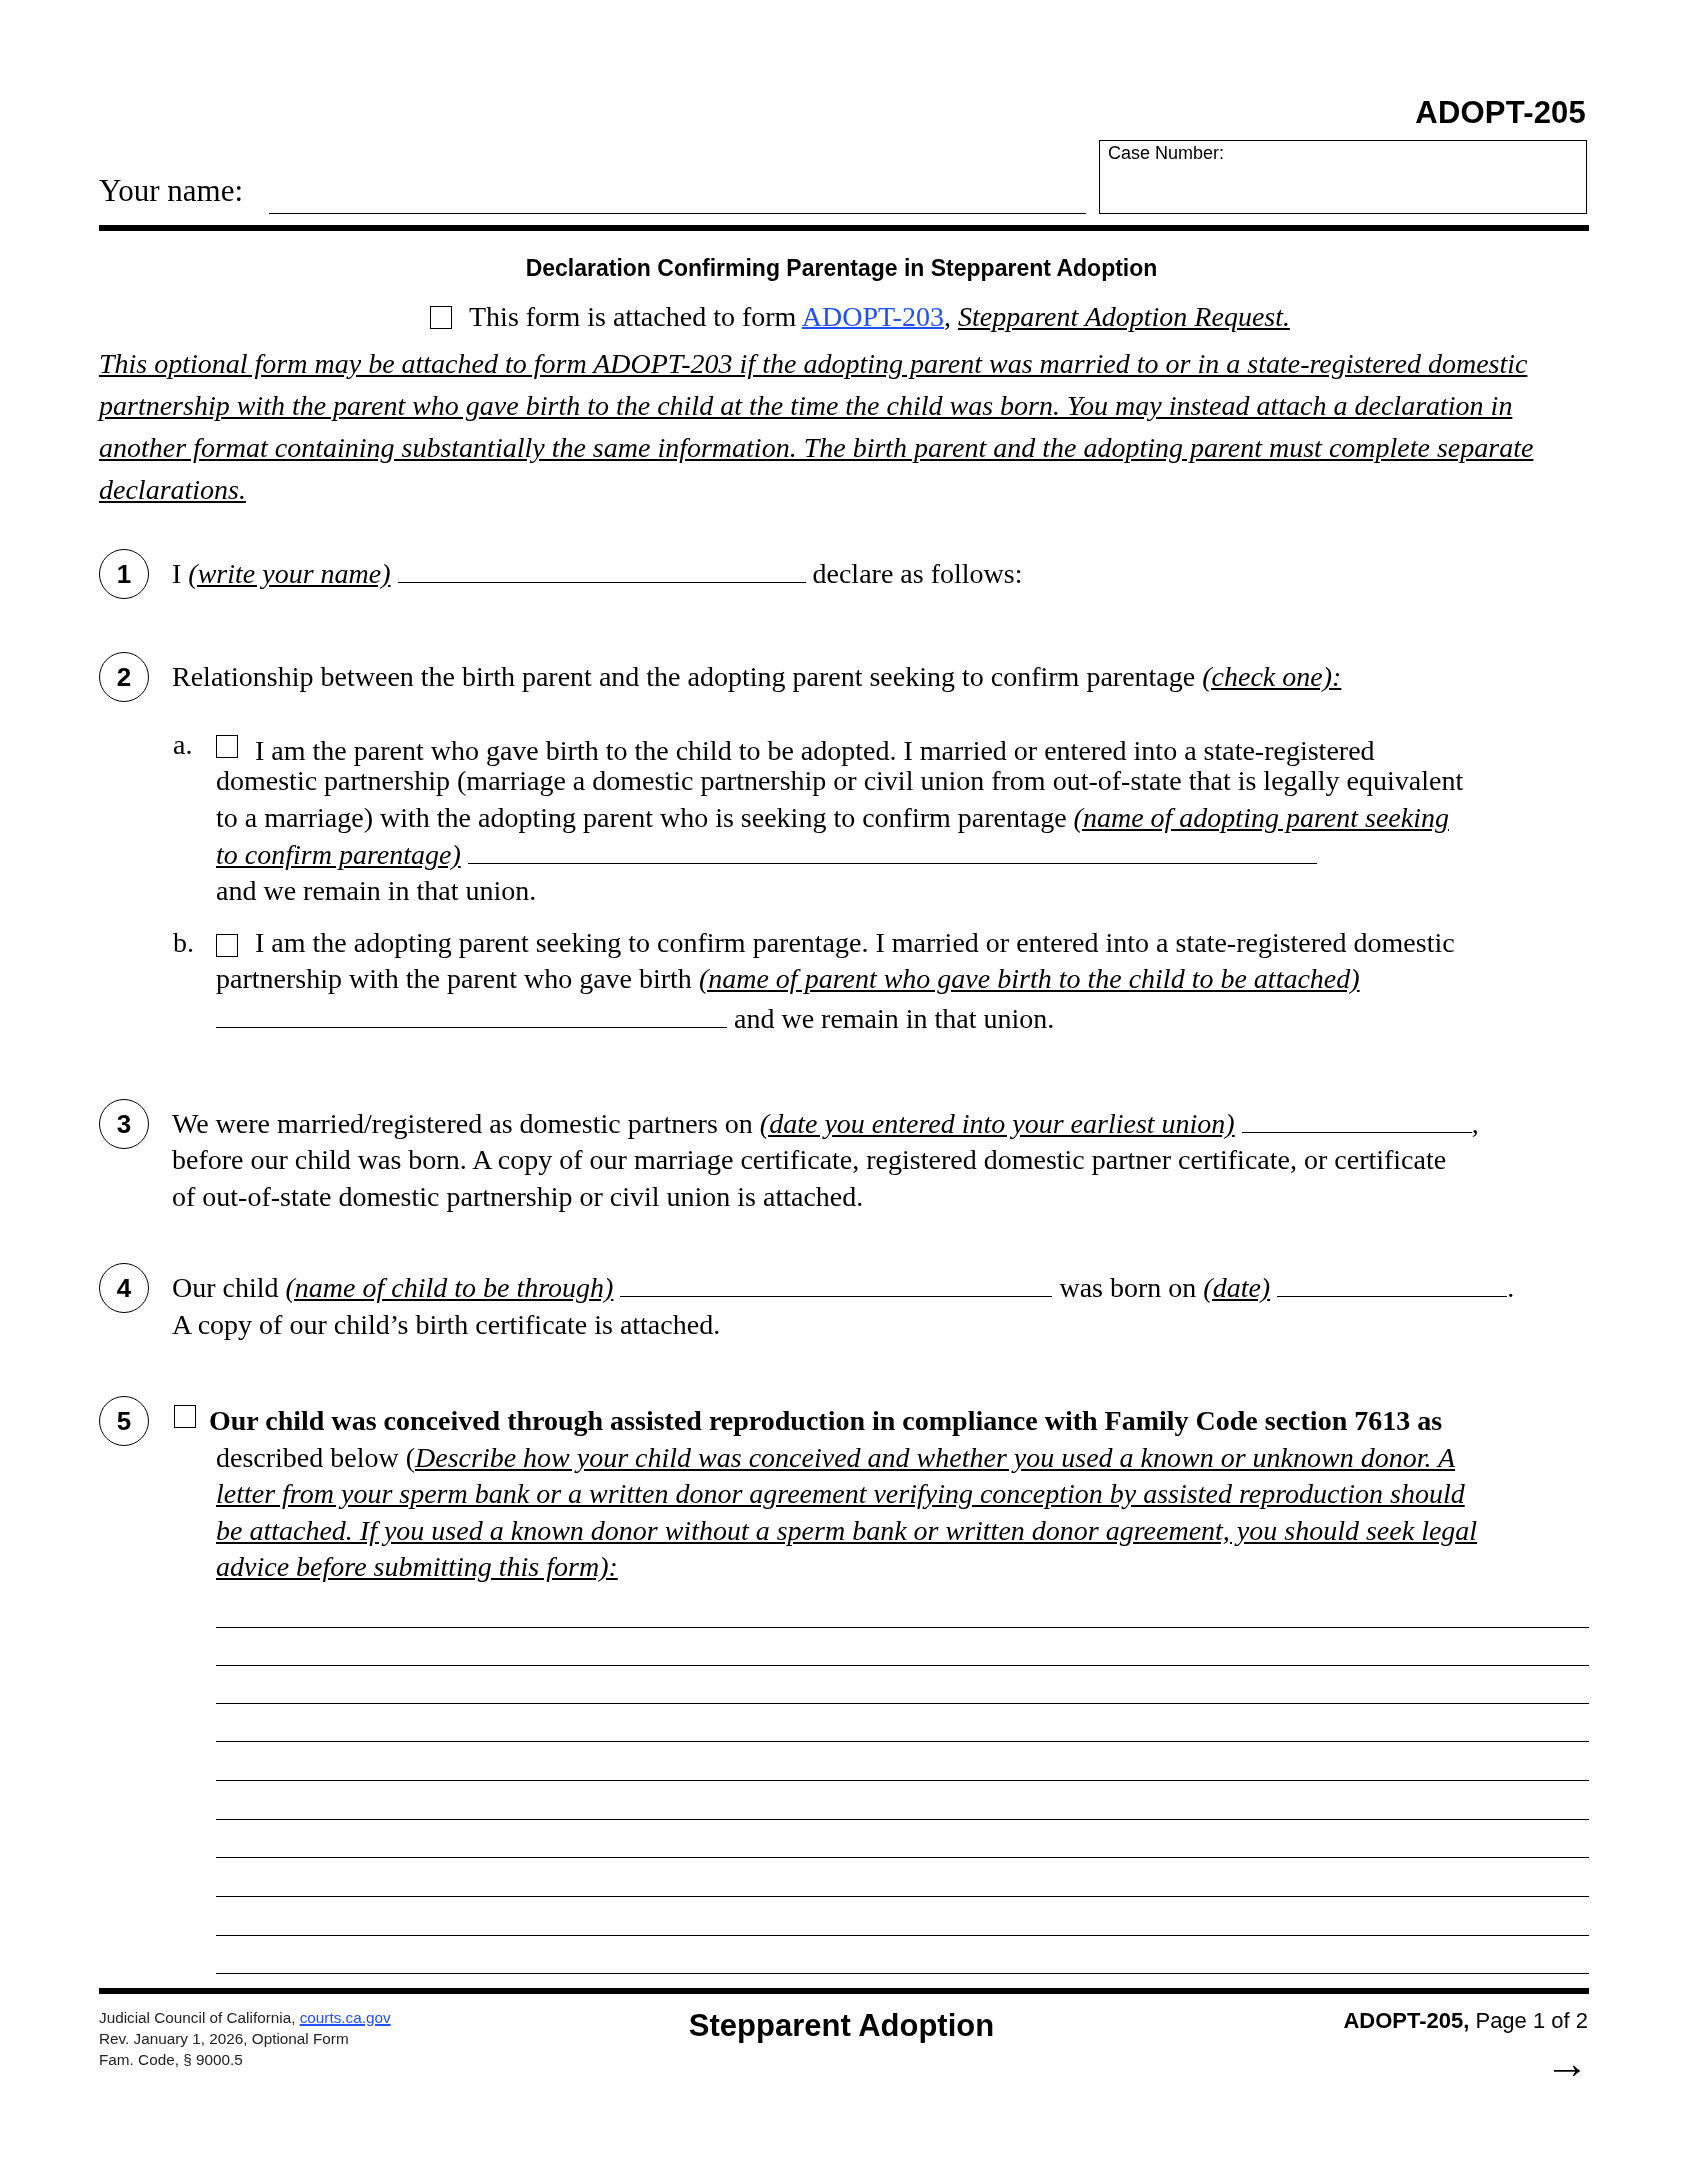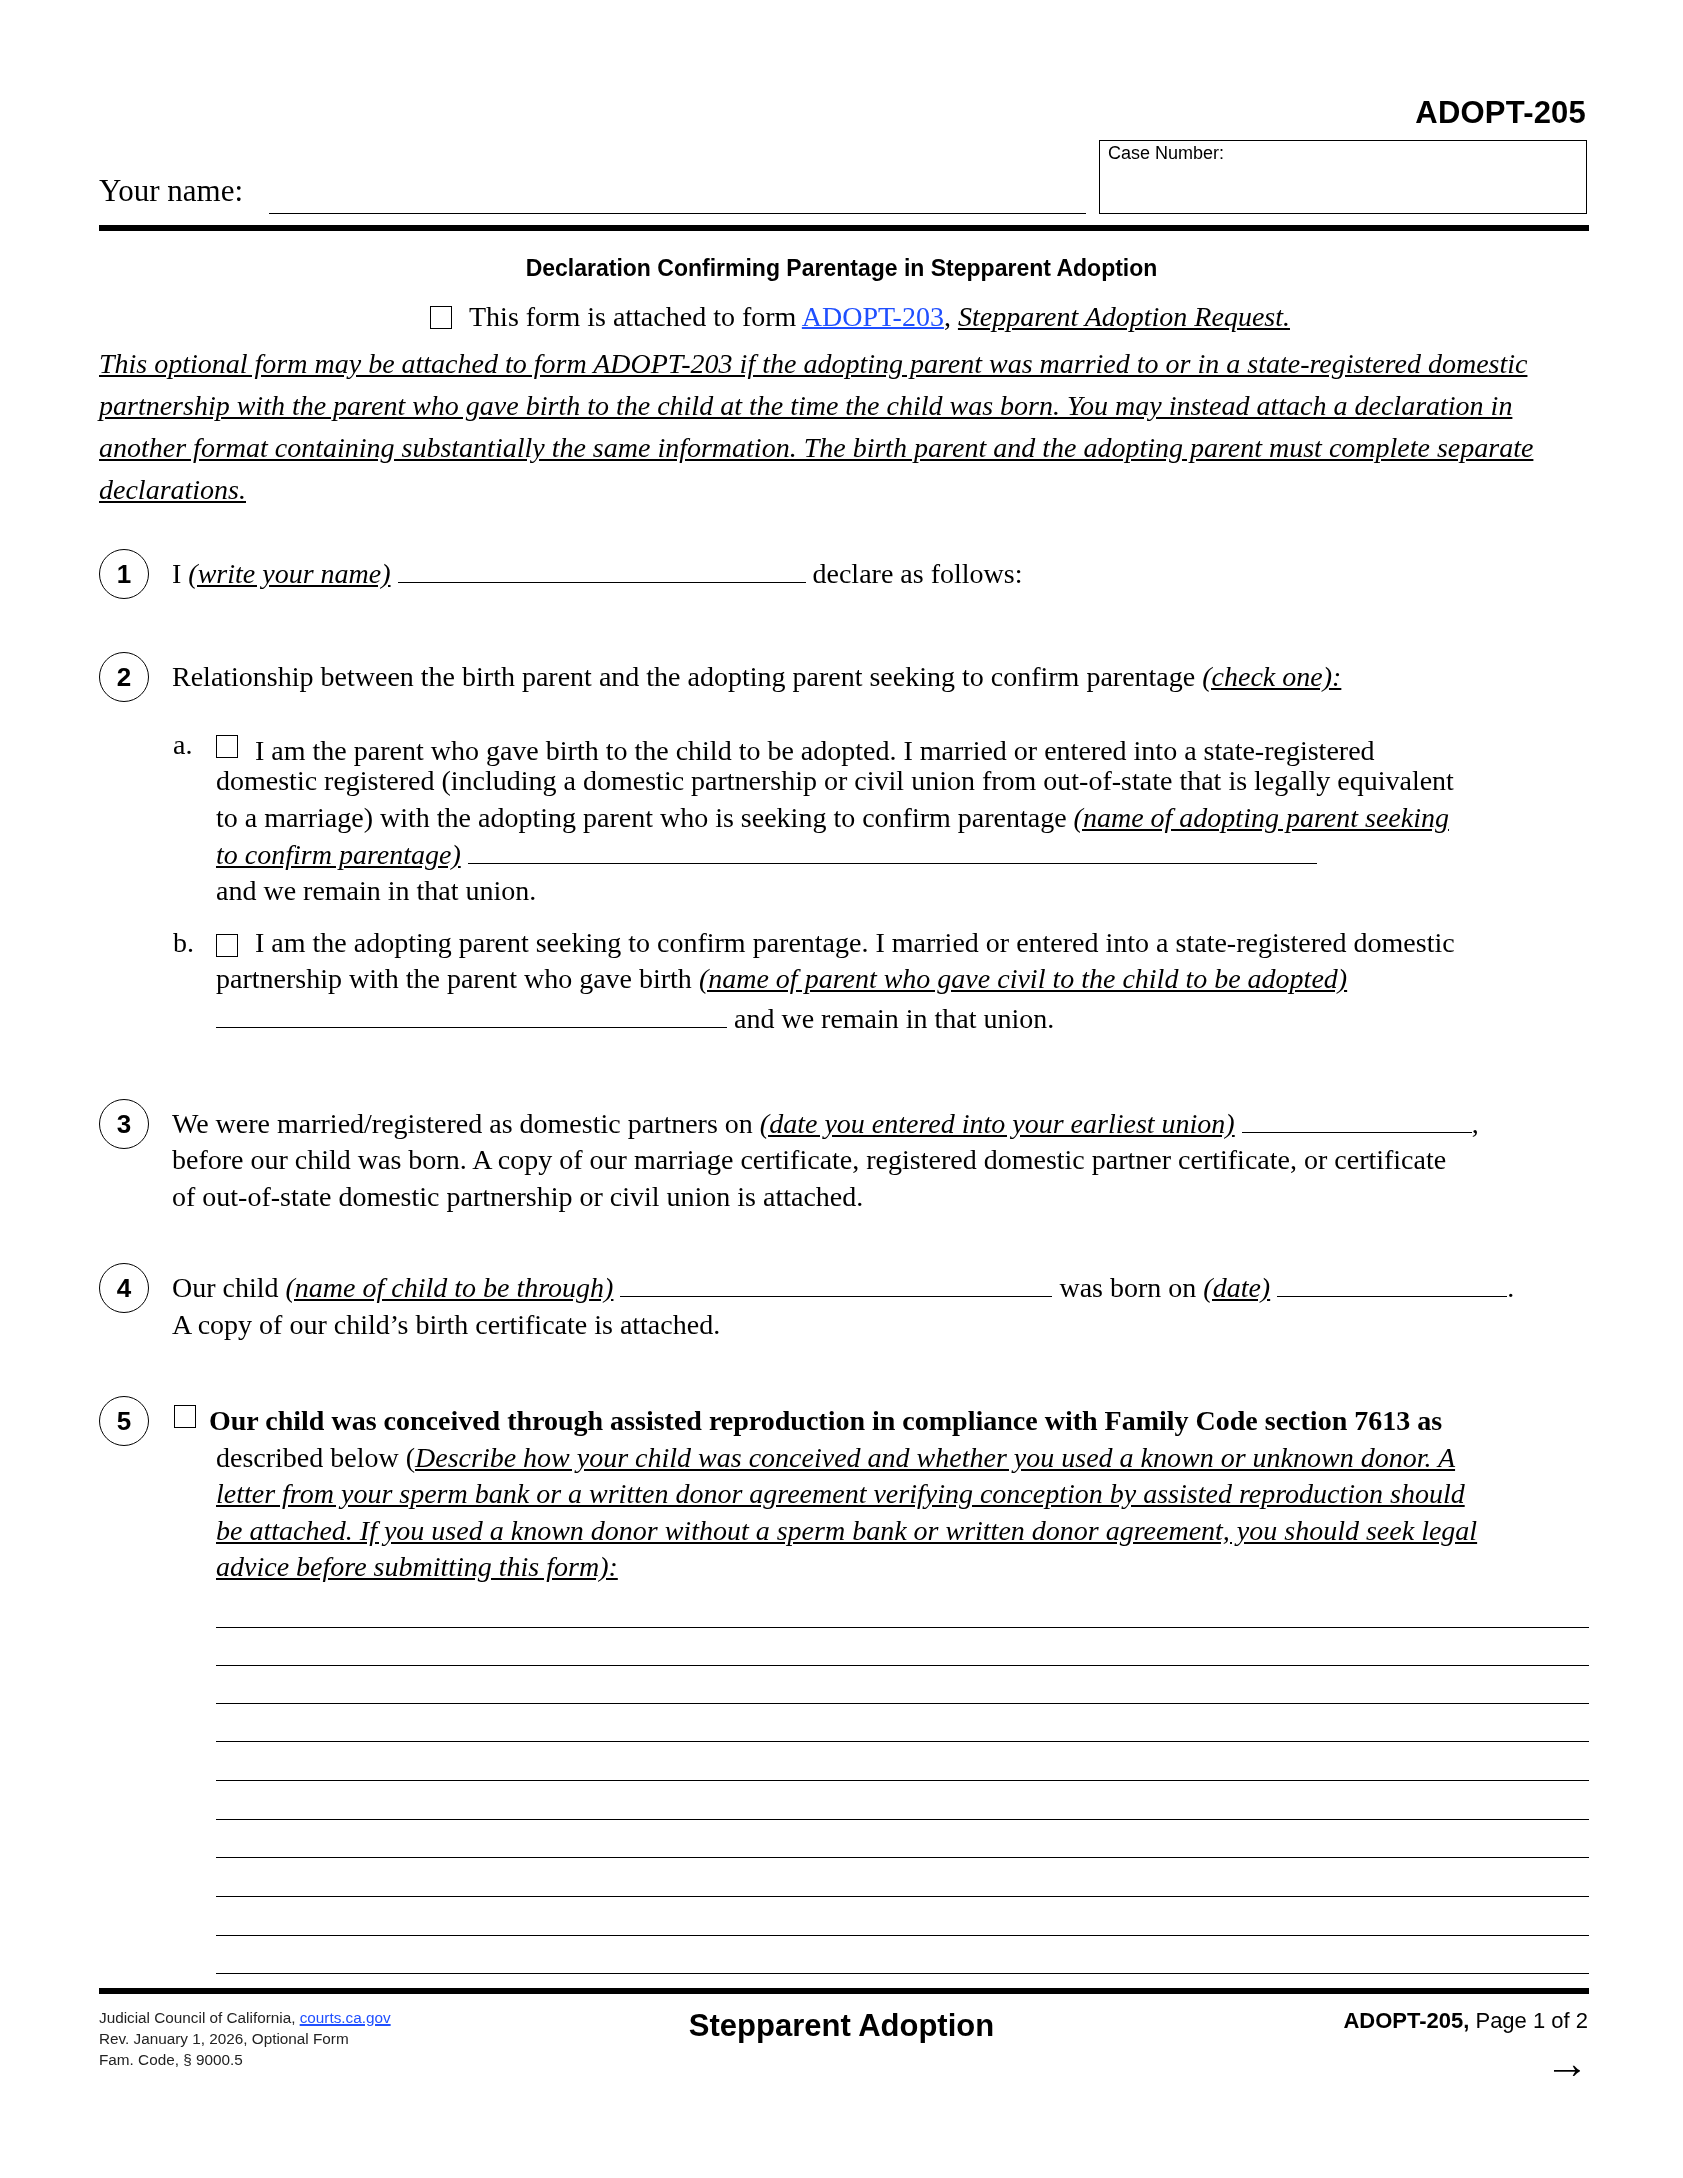--- a/index.html
+++ b/index.html
@@ -71,35 +71,35 @@
 <div class="abs num-circle" style="left:99px; top:652px;">
     <span>2</span>
   </div>
 <div class="abs serif item-text" style="left:172px; top:658px; white-space:nowrap;">
   <span>Relationship between the birth parent and the adopting parent seeking to confirm parentage </span><span class="it">(check one):</span>
 </div>
 
 <div class="abs serif item-text" style="left:173px; top:726px;">a.</div>
 <div class="abs cbox" style="left:216px; top:735px;"></div>
 <div class="abs serif item-text" style="left:255px; top:726px; white-space:nowrap;margin-top:6px;">I am the parent who gave birth to the child to be adopted. I married or entered into a state-registered</div>
-<div class="abs serif item-text" style="left:216px; top:762px; white-space:nowrap;">domestic registered (including a domestic partnership or civil union from out-of-state that is legally equivalent</div>
+<div class="abs serif item-text" style="left:216px; top:762px; white-space:nowrap;">domestic partnership (marriage a domestic partnership or civil union from out-of-state that is legally equivalent</div>
 <div class="abs serif item-text" style="left:216px; top:799px; white-space:nowrap;">
   <span>to a marriage) with the adopting parent who is seeking to confirm parentage </span><span class="it">(name of adopting parent seeking</span>
 </div>
 <div class="abs serif item-text" style="left:216px; top:836px; white-space:nowrap;">
   <span class="it">to confirm parentage)</span>
   <span class="blank" style="width:849px;"></span>
 </div>
 <div class="abs serif item-text" style="left:216px; top:872px; white-space:nowrap;">and we remain in that union.</div>
 
 <div class="abs serif item-text" style="left:173px; top:924px;">b.</div>
 <div class="abs cbox" style="left:216px; top:934px;"></div>
 <div class="abs serif item-text" style="left:255px; top:924px; white-space:nowrap;">I am the adopting parent seeking to confirm parentage. I married or entered into a state-registered domestic</div>
 <div class="abs serif item-text" style="left:216px; top:960px; white-space:nowrap;">
-  <span>partnership with the parent who gave birth </span><span class="it">(name of parent who gave civil to the child to be adopted)</span>
+  <span>partnership with the parent who gave birth </span><span class="it">(name of parent who gave birth to the child to be attached)</span>
 </div>
 <div class="abs serif item-text" style="left:216px; top:1000px; white-space:nowrap;">
   <span class="blank" style="width:511px;"></span>
   <span>and we remain in that union.</span>
 </div>
 
 <div class="abs num-circle" style="left:99px; top:1099px;">
     <span>3</span>
   </div>
 <div class="abs serif item-text" style="left:172px; top:1105px; white-space:nowrap;">

